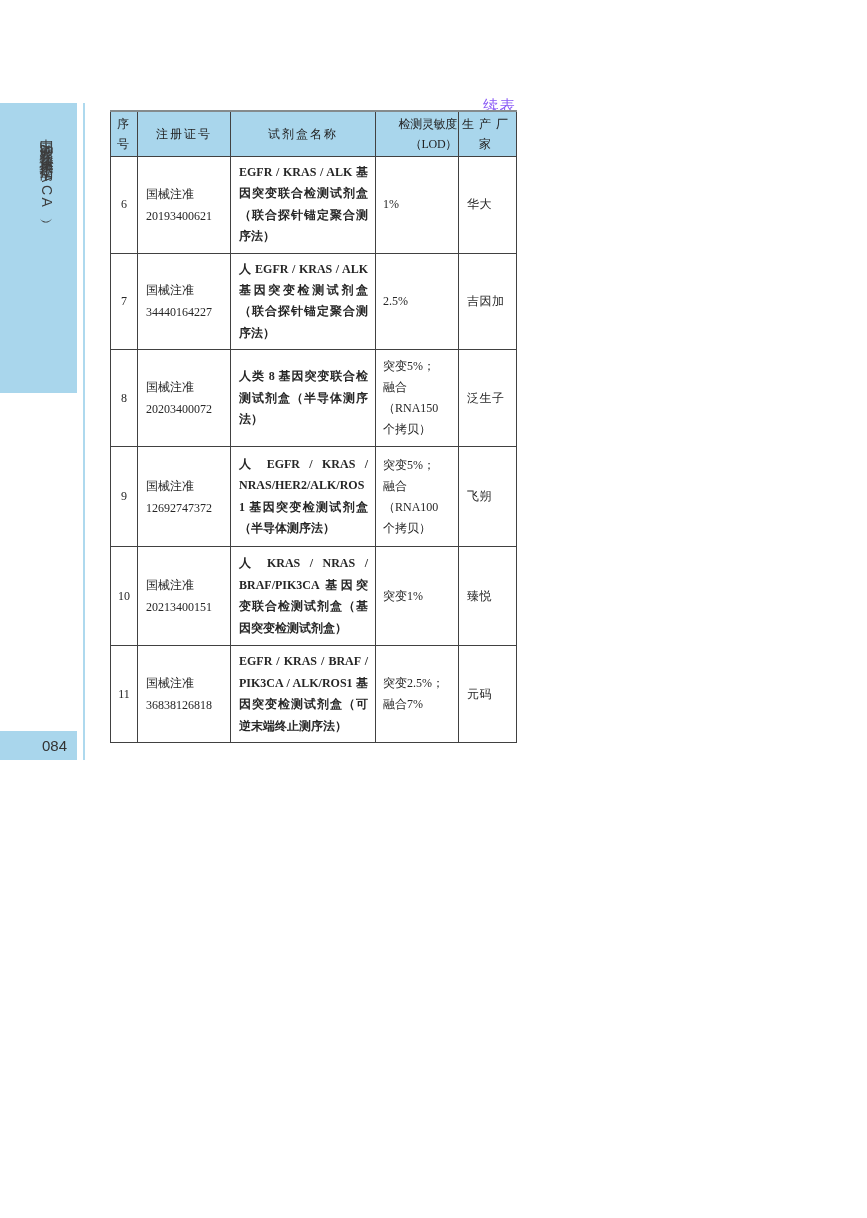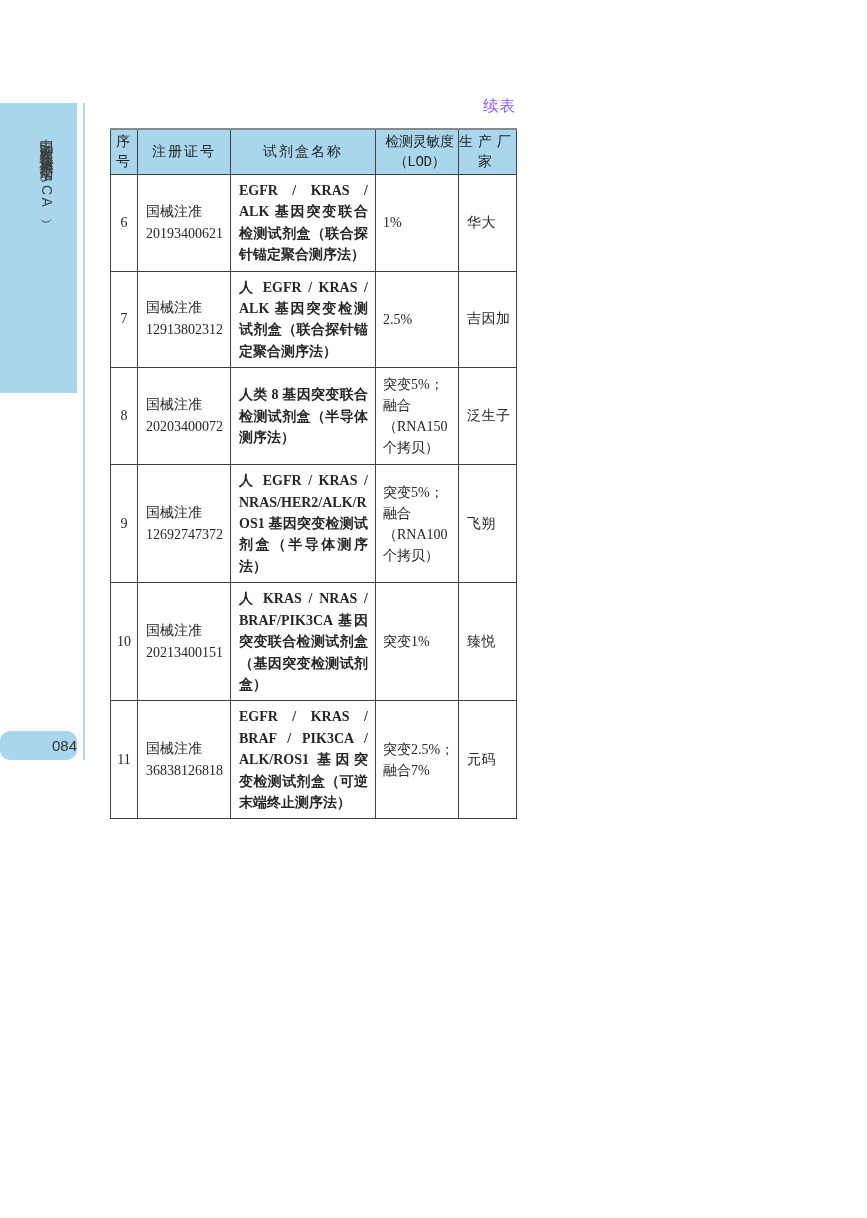--- a/index.html
+++ b/index.html
@@ -38,71 +38,70 @@
     left: 83px; top: 103px;
     width: 2px; height: 657px;
     background: #aed9ee;
   }
   .page-num {
     position: absolute;
     left: 0; top: 731px;
     width: 77px; height: 29px;
     background: #a9d6ec;
     box-sizing: border-box;
+    padding-right: 10px;
     text-align: right;
     line-height: 29px;
     font-family: "Liberation Sans", "DejaVu Sans", sans-serif;
     font-size: 15px;
     color: #333333;
-    border-radius: 10px;
   }
 
   
   .table-note {
     position: absolute;
     left: 110px; top: 96px;
     width: 406px;
     text-align: right;
     font-size: 15.5px;
     letter-spacing: 1px;
     color: #8b5cf6;
   }
 
   
   table.reg-table {
     position: absolute;
-    left: 110px; top: 128px;
+    left: 110px; top: 110px;
     width: 406px;
     border-collapse: collapse;
     table-layout: fixed;
-    font-size: 14px;
+    font-size: 12px;
     color: #262626;
     padding-left: 38px;
   }
   table.reg-table { border: 1.5px solid #414141; border-top: 2.5px solid #858b8d; }
   .reg-table th, .reg-table td {
     border: 1.5px solid #414141;
     vertical-align: middle;
     box-sizing: border-box;
     overflow: hidden;
   }
   .reg-table th {
     background: #a9d6ec;
     font-weight: normal;
     letter-spacing: 2px;
     line-height: 20px;
     text-align: center;
     color: #222222;
     padding: 2px;
   }
   .reg-table th.th-lod {
-    text-align: center;
+    text-align: right;
     letter-spacing: -0.3px;
     padding: 2px 1px 2px 6px;
-    font-family: Liberation Mono, monospace;
   }
   .reg-table th.th-mfr { letter-spacing: 5px; padding: 2px 0; }
   td.c-no { text-align: center; padding: 0 2px; }
   td.c-reg { padding: 4px 2px 4px 8px; line-height: 22px; margin-top: 39px; }
   td.c-reg span { display: block; }
   td.c-kit {
     padding: 5px 7px 5px 8px;
     line-height: 21.4px;
     text-align: justify;
     overflow-wrap: anywhere;
@@ -153,21 +152,21 @@
           <span>20193400621</span>
         </td>
         <td class="c-kit">EGFR / KRAS / ALK 基因突变联合检测试剂盒（联合探针锚定聚合测序法）</td>
         <td class="c-lod">1%</td>
         <td class="c-mfr">华大</td>
       </tr>
       <tr style="height:87px">
         <td class="c-no">7</td>
         <td class="c-reg">
           <span>国械注准</span>
-          <span>12913802312</span>
+          <span>34440164227</span>
         </td>
         <td class="c-kit">人 EGFR / KRAS / ALK 基因突变检测试剂盒（联合探针锚定聚合测序法）</td>
         <td class="c-lod">2.5%</td>
         <td class="c-mfr">吉因加</td>
       </tr>
       <tr style="height:97px">
         <td class="c-no">8</td>
         <td class="c-reg">
           <span>国械注准</span>
           <span>20203400072</span>

